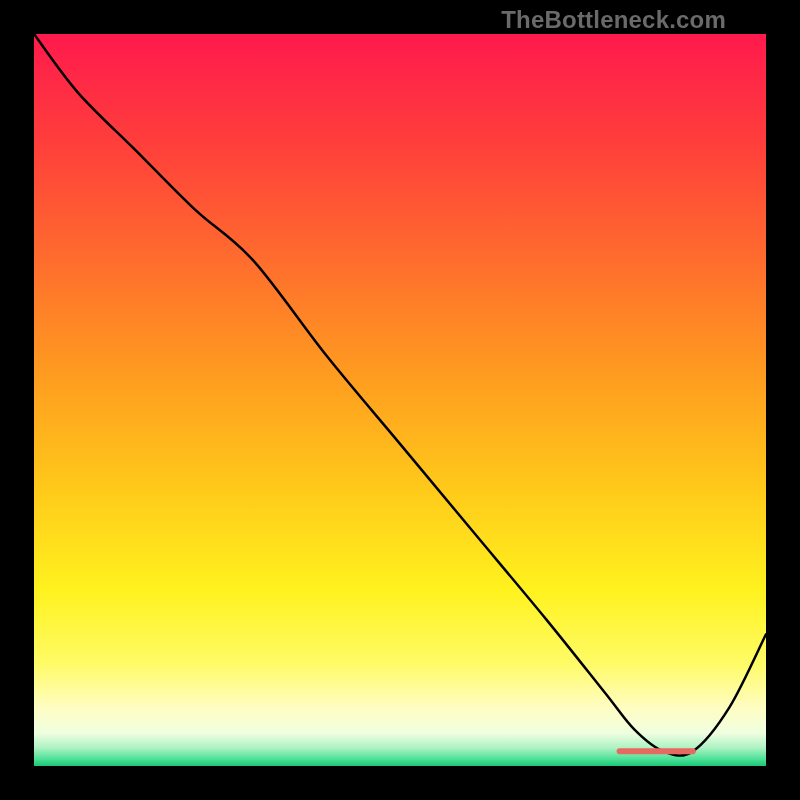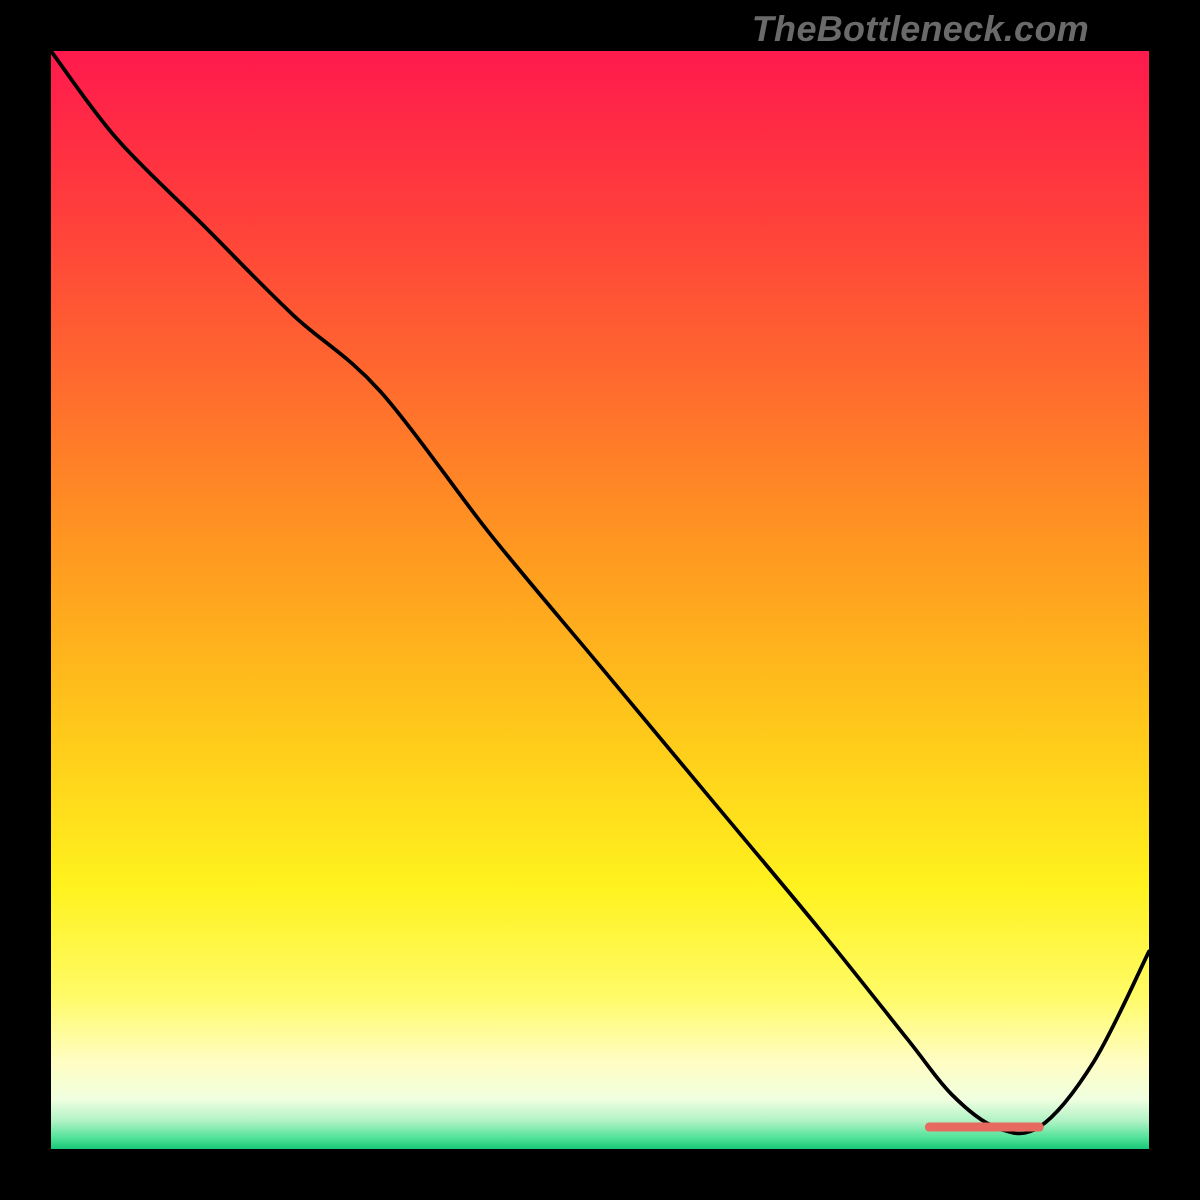--- a/index.html
+++ b/index.html
@@ -7,21 +7,20 @@
     padding: 0;
     width: 800px;
     height: 800px;
     background: #000;
     overflow: hidden;
   }
   .wrap {
     position: relative;
     width: 736px;
     height: 800px;
-    font-style: italic;
   }
   .plot {
     position: absolute;
     left: 34px;
     top: 34px;
     width: 732px;
     height: 732px;
     overflow: hidden;
   }
   svg { display: block; }

